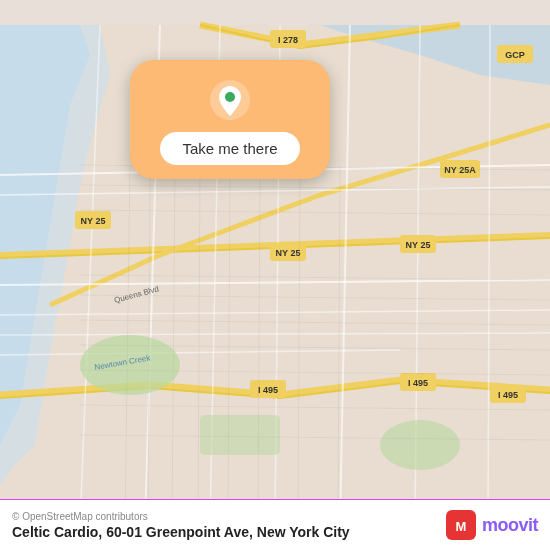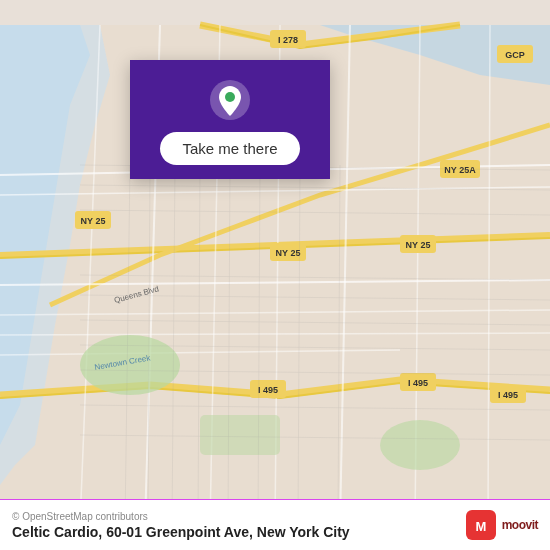--- a/index.html
+++ b/index.html
@@ -25,22 +25,22 @@
       position: absolute;
       top: 0; left: 0;
     }
 
     
     #location-card {
       position: absolute;
       top: 60px;
       left: 130px;
       width: 200px;
-      background-color: #4c1d95;
-      border-radius: 0;
+      background-color: #fdba74;
+      border-radius: 24px;
       display: flex;
       flex-direction: column;
       align-items: center;
       padding: 18px 16px 14px;
       box-shadow: 0 4px 16px rgba(0,0,0,0.25);
     }
 
     #pin-icon {
       width: 44px;
       height: 44px;
@@ -96,23 +96,23 @@
       align-items: center;
       gap: 6px;
     }
 
     #moovit-icon {
       width: 30px;
       height: 30px;
     }
 
     #moovit-text {
-      font-size: 12px;
+      font-size: 18px;
       font-weight: bold;
-      color: #7f1d1d;
+      color: #8b5cf6;
       letter-spacing: -0.5px;
     }
   </style>
 </head>
 <body>
 
 <div id="map-container">
 
   <svg id="map-svg" viewBox="0 0 550 500" xmlns="http://www.w3.org/2000/svg">
 

